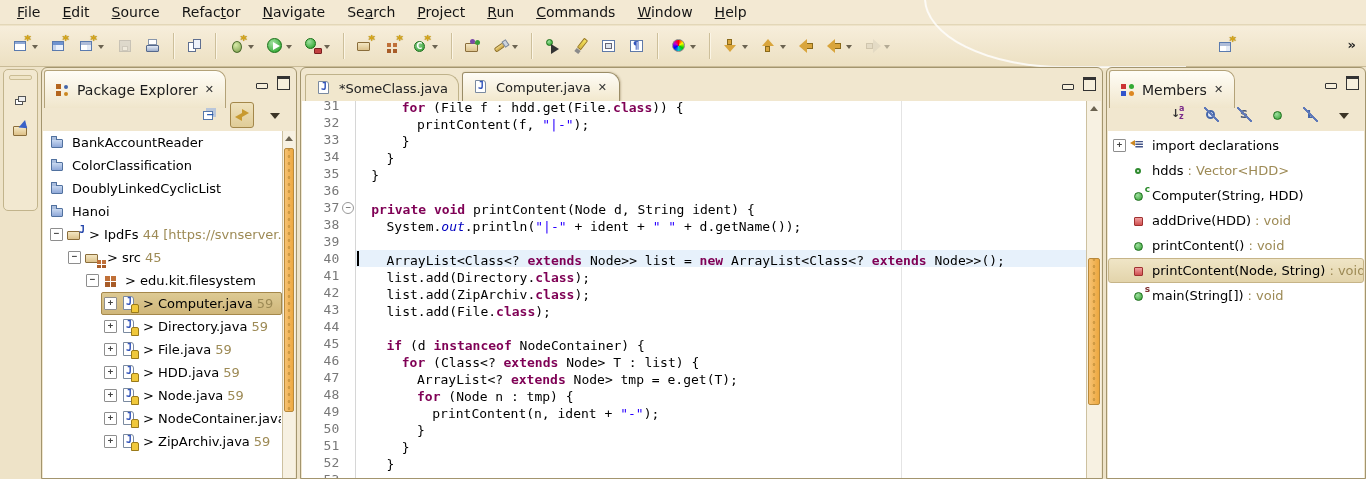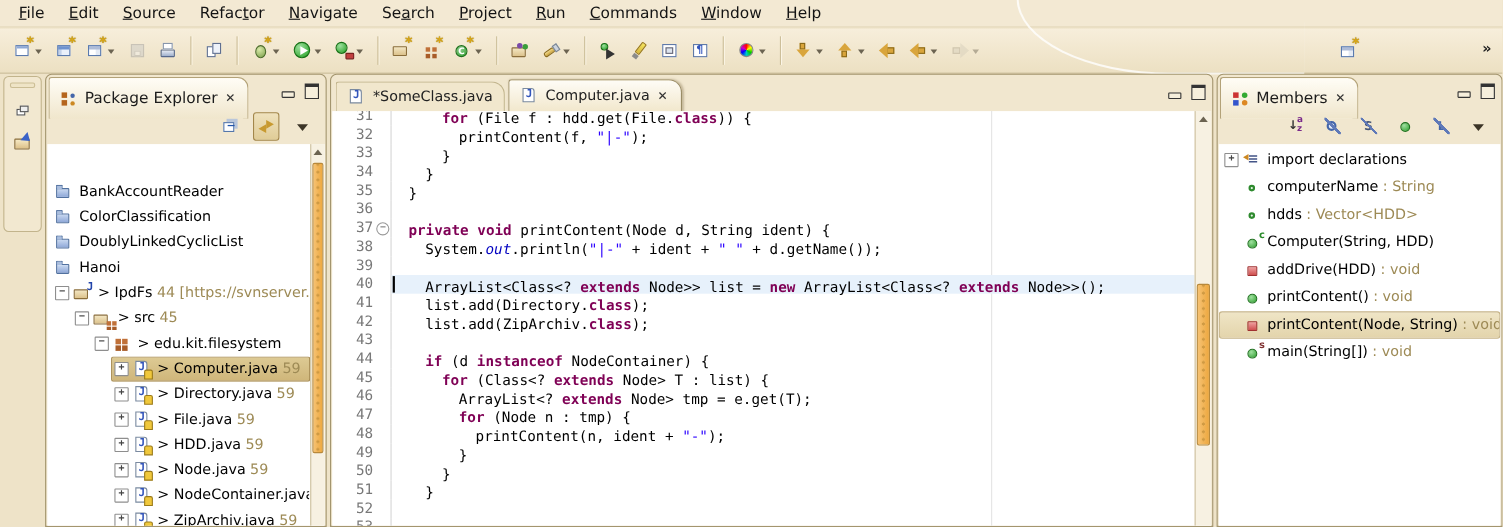--- a/index.html
+++ b/index.html
@@ -389,21 +389,21 @@
     </span>
     <span class="tbtn pressed">
       <span class="ic ic-link"></span>
     </span>
     <span class="tbtn">
       <span class="ic ic-vmenu"></span>
     </span>
   </div>
   <div class="content">
     <div id="pe-tree">
-        <div class="trow" style="padding-left: 4px; margin-top: 32px;">
+        <div class="trow" style="padding-left: 4px;">
           <span class="rowinner">
             <span class="ic ic-folder-closed"></span>
             <span class="tlabel">BankAccountReader</span>
           </span>
         </div>
         <div class="trow" style="padding-left: 4px;">
           <span class="rowinner">
             <span class="ic ic-folder-closed"></span>
             <span class="tlabel">ColorClassification</span>
           </span>
@@ -643,20 +643,21 @@
             <div class="cl"><span class="ct"><span class="d">			</span><span class="d">}</span></span></div>
             <div class="cl"><span class="ct"><span class="d">		</span><span class="d">}</span></span></div>
             <div class="cl"><span class="ct"><span class="d">	</span><span class="d">}</span></span></div>
             <div class="cl"><span class="ct"><span class="d"></span></span></div>
             <div class="cl"><span class="ct"><span class="d">	</span><span class="k">private</span><span class="d"> </span><span class="k">void</span><span class="d"> printContent(Node d, String ident) {</span></span></div>
             <div class="cl"><span class="ct"><span class="d">		</span><span class="d">System.</span><span class="f">out</span><span class="d">.println(</span><span class="s">"|-"</span><span class="d"> + ident + </span><span class="s">" "</span><span class="d"> + d.getName());</span></span></div>
             <div class="cl"><span class="ct"><span class="d"></span></span></div>
             <div class="cl cur"><span class="caret"></span><span class="ct"><span class="d">		</span><span class="d">ArrayList&lt;Class&lt;? </span><span class="k">extends</span><span class="d"> Node&gt;&gt; list = </span><span class="k">new</span><span class="d"> ArrayList&lt;Class&lt;? </span><span class="k">extends</span><span class="d"> Node&gt;&gt;();</span></span></div>
             <div class="cl"><span class="ct"><span class="d">		</span><span class="d">list.add(Directory.</span><span class="k">class</span><span class="d">);</span></span></div>
             <div class="cl"><span class="ct"><span class="d">		</span><span class="d">list.add(ZipArchiv.</span><span class="k">class</span><span class="d">);</span></span></div>
+            <div class="cl"><span class="ct"><span class="d">		</span><span class="d">list.add(File.</span><span class="k">class</span><span class="d">);</span></span></div>
             <div class="cl"><span class="ct"><span class="d"></span></span></div>
             <div class="cl"><span class="ct"><span class="d">		</span><span class="k">if</span><span class="d"> (d </span><span class="k">instanceof</span><span class="d"> NodeContainer) {</span></span></div>
             <div class="cl"><span class="ct"><span class="d">			</span><span class="k">for</span><span class="d"> (Class&lt;? </span><span class="k">extends</span><span class="d"> Node&gt; T : list) {</span></span></div>
             <div class="cl"><span class="ct"><span class="d">				</span><span class="d">ArrayList&lt;? </span><span class="k">extends</span><span class="d"> Node&gt; tmp = e.get(T);</span></span></div>
             <div class="cl"><span class="ct"><span class="d">				</span><span class="k">for</span><span class="d"> (Node n : tmp) {</span></span></div>
             <div class="cl"><span class="ct"><span class="d">					</span><span class="d">printContent(n, ident + </span><span class="s">"-"</span><span class="d">);</span></span></div>
             <div class="cl"><span class="ct"><span class="d">				</span><span class="d">}</span></span></div>
             <div class="cl"><span class="ct"><span class="d">			</span><span class="d">}</span></span></div>
             <div class="cl"><span class="ct"><span class="d">		</span><span class="d">}</span></span></div>
           </div>
@@ -706,26 +707,20 @@
         <div class="mrow">
           <span class="mexp">
             <span class="exp">+</span>
           </span>
           <span class="ic ic-imports"></span>
           <span class="mlabel">import declarations</span>
         </div>
         <div class="mrow">
           <span class="mexp"></span>
           <span class="ic ic-field"></span>
-          <span class="mlabel">computerName</span>
-          <span class="msuffix"> : String</span>
-        </div>
-        <div class="mrow">
-          <span class="mexp"></span>
-          <span class="ic ic-field"></span>
           <span class="mlabel">hdds</span>
           <span class="msuffix"> : Vector&lt;HDD&gt;</span>
         </div>
         <div class="mrow">
           <span class="mexp"></span>
           <span class="ic ic-method-public">
             <span class="adorn c">c</span>
           </span>
           <span class="mlabel">Computer(String, HDD)</span>
         </div>

